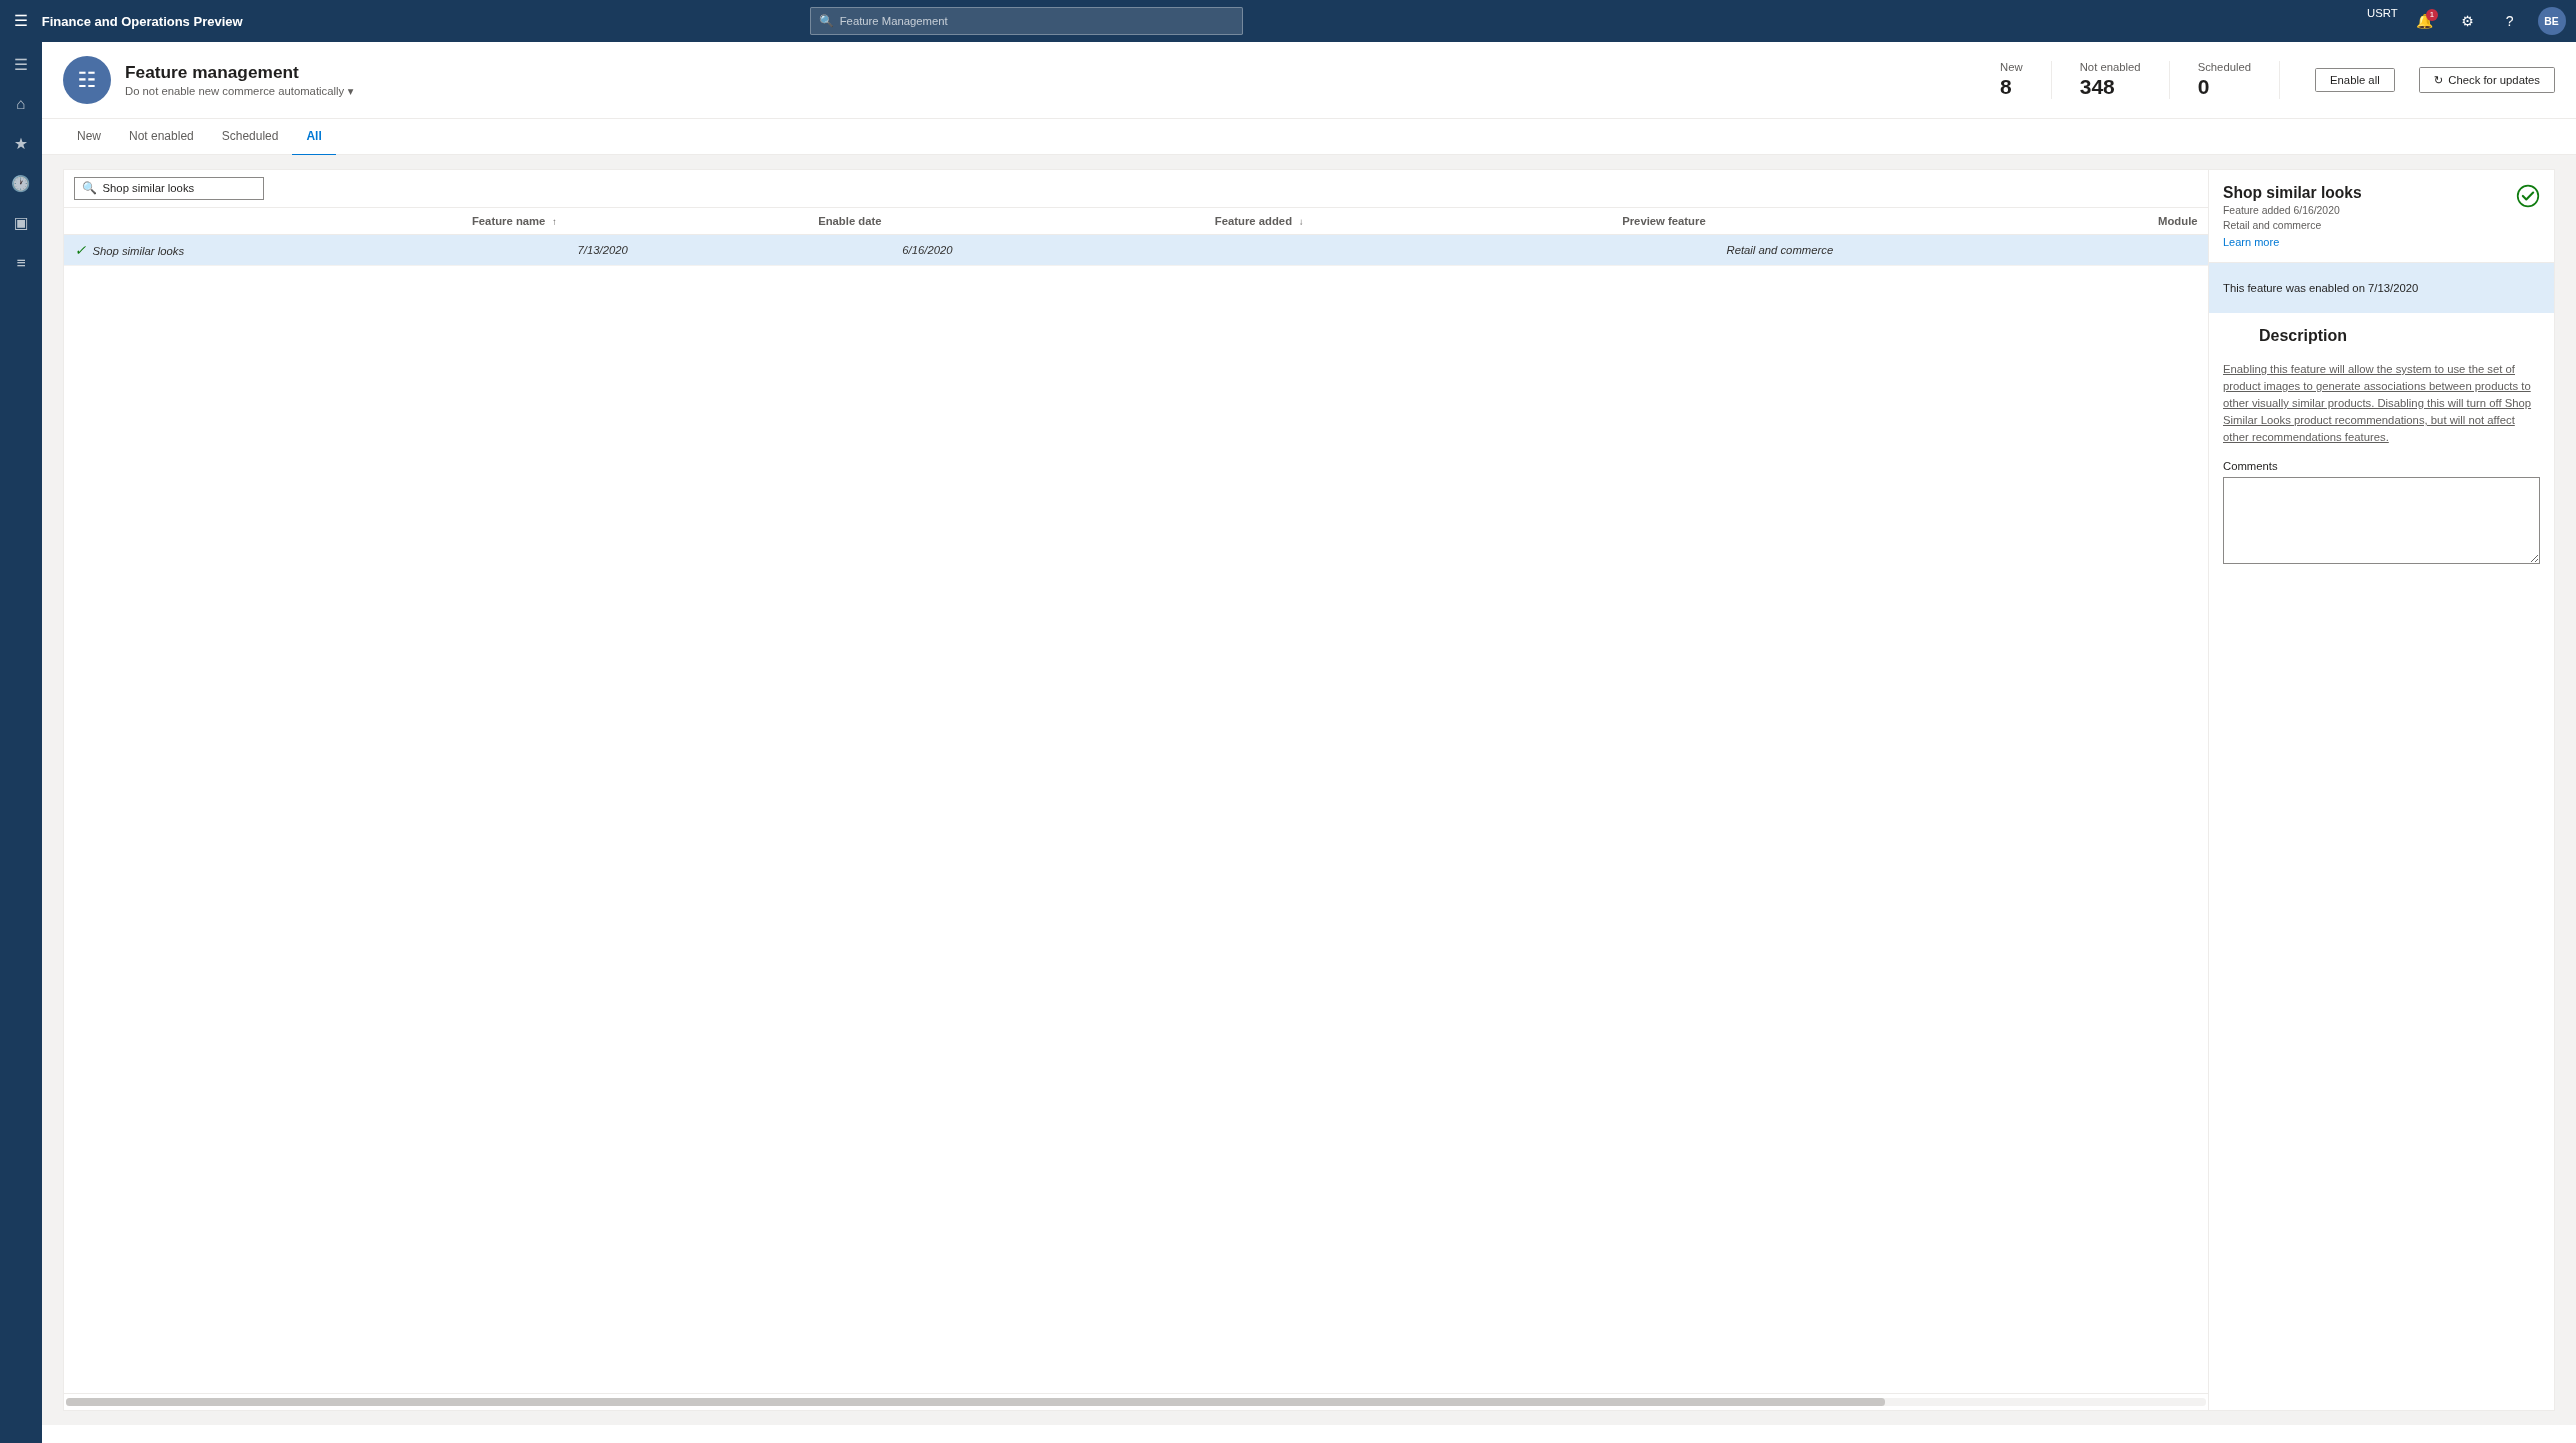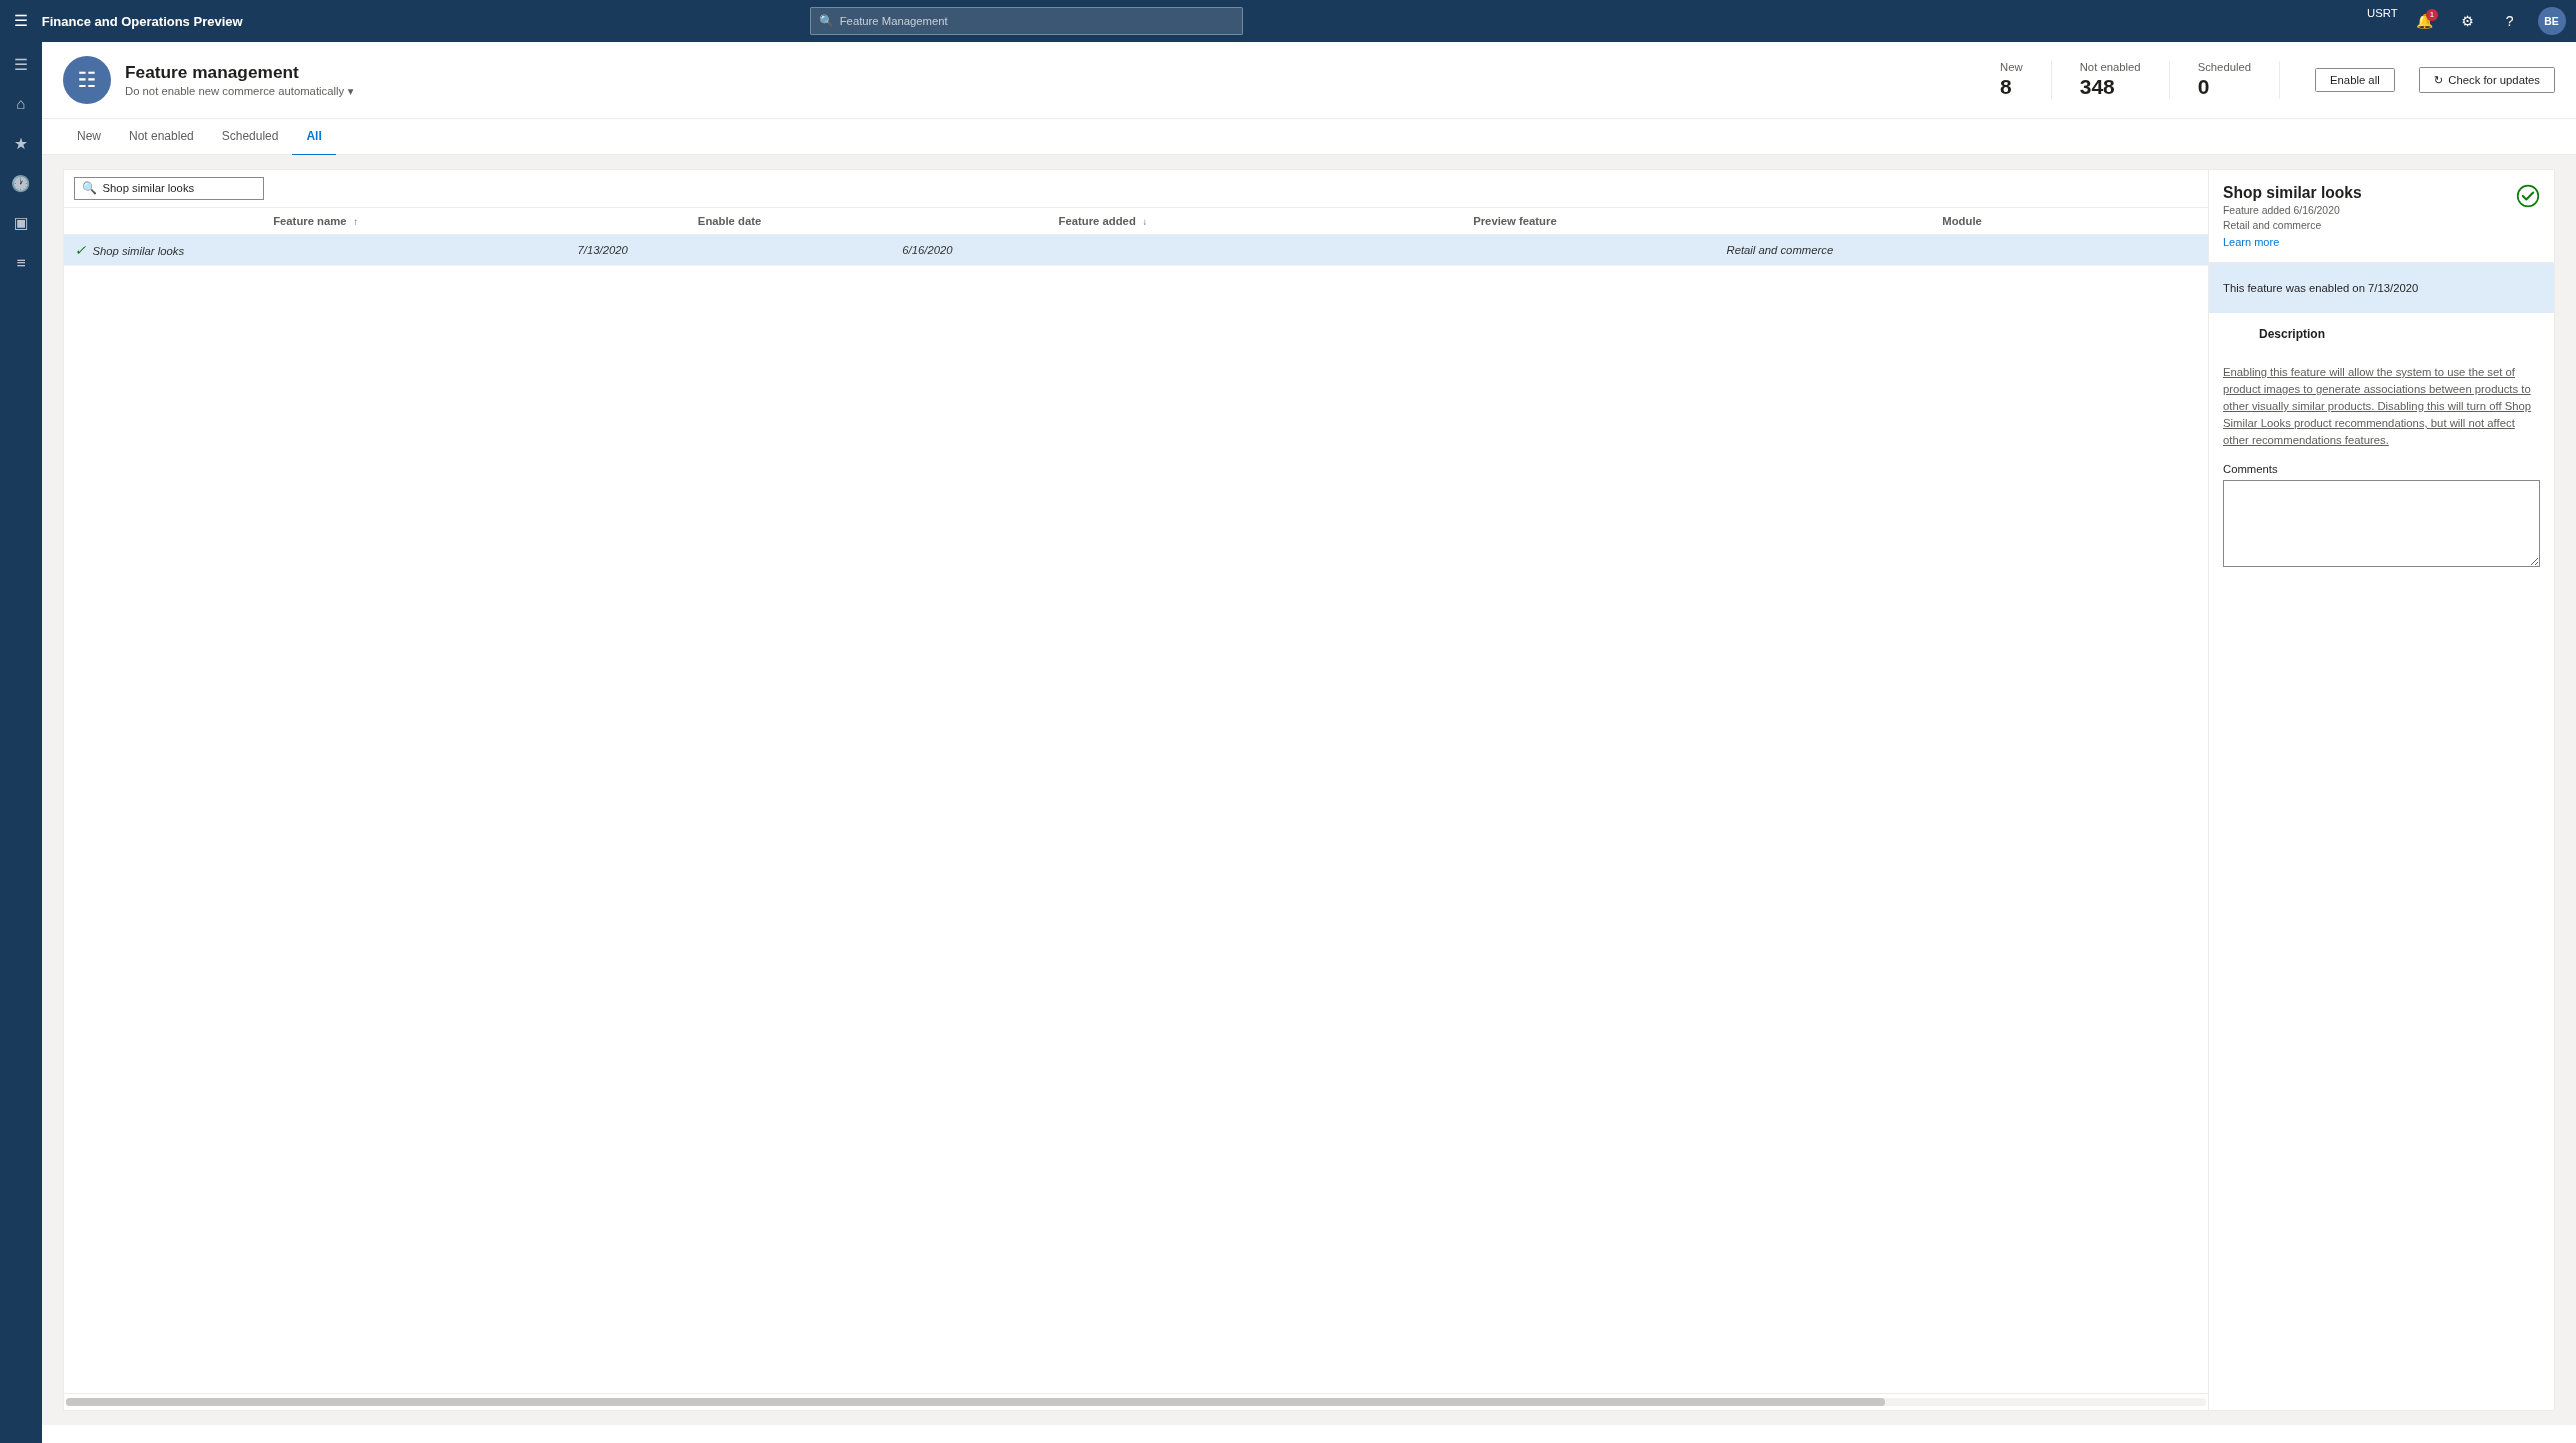--- a/index.html
+++ b/index.html
@@ -209,21 +209,21 @@
     .search-input-wrap input {
       border: none; outline: none;
       font-size: 11.3px; width: 100%;
       font-family: inherit;
       color: #201f1e;
     }
 
     
     .feature-table { width: 100%; border-collapse: collapse; }
     .feature-table th {
-      text-align: center;
+      text-align: right;
       padding: 7px 10.4px;
       font-size: 11.3px;
       font-weight: 600;
       color: #605e5c;
       border-bottom: 0.9px solid #edebe9;
       background: white;
       cursor: pointer;
       user-select: none;
     }
     .feature-table td {
@@ -259,21 +259,21 @@
     .detail-enabled-icon { color: #107c10; font-size: 21px; }
 
     .detail-banner {
       background: #deecf9;
       padding: 19px 14px;
       font-size: 11.3px;
       color: #201f1e;
     }
 
     .detail-body { padding: 14px; flex: 1; overflow-y: auto; }
-    .detail-section-title { font-size: 12px; font-weight: 600; color: #201f1e; margin-bottom: 23px; padding-left: 36px; }
+    .detail-section-title { font-size: 16px; font-weight: 600; color: #201f1e; margin-bottom: 16px; padding-left: 36px; }
     .detail-description { font-size: 11.3px; color: #605e5c; line-height: 1.5; text-decoration: underline; }
 
     .comments-label { font-size: 11.3px; color: #201f1e; margin-top: 14px; margin-bottom: 5.2px; }
     .comments-textarea {
       width: 100%;
       height: 87px;
       border: 0.9px solid #8a8886;
       padding: 5.2px 7px;
       font-size: 11.3px;
       font-family: inherit;

